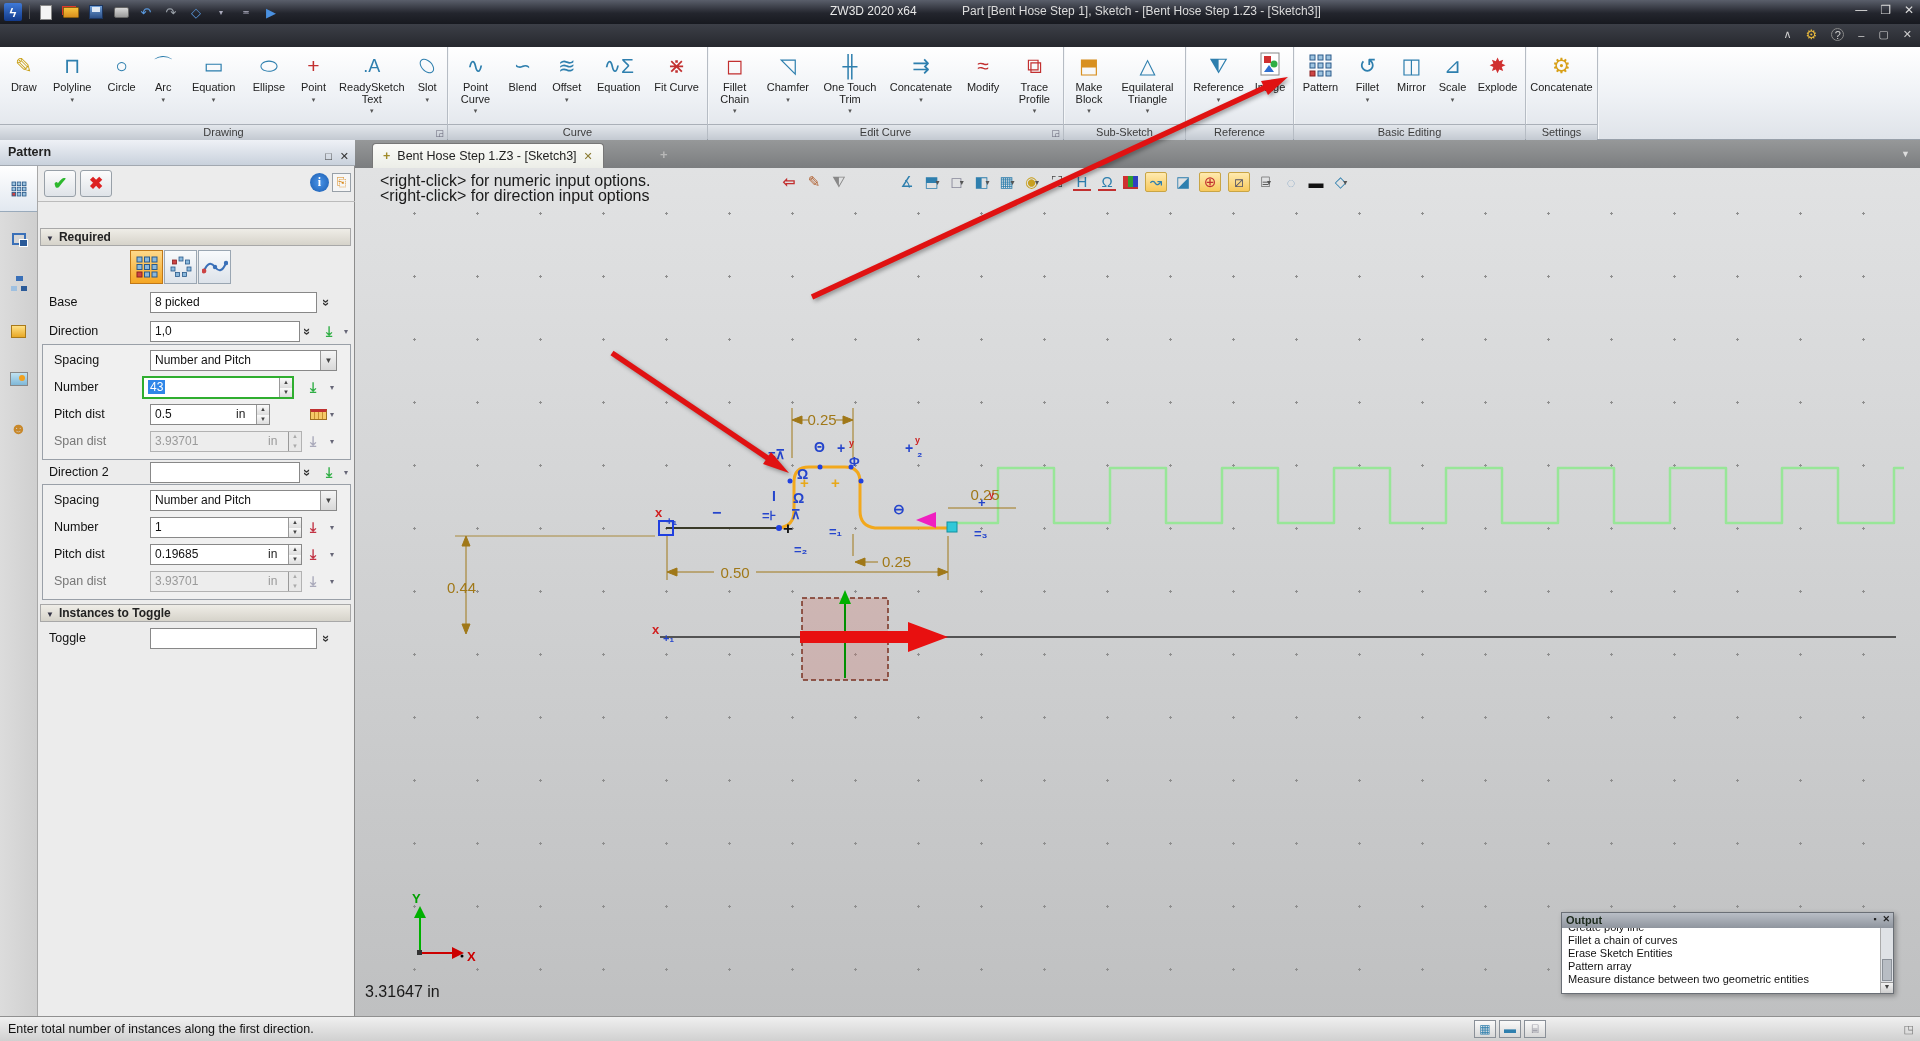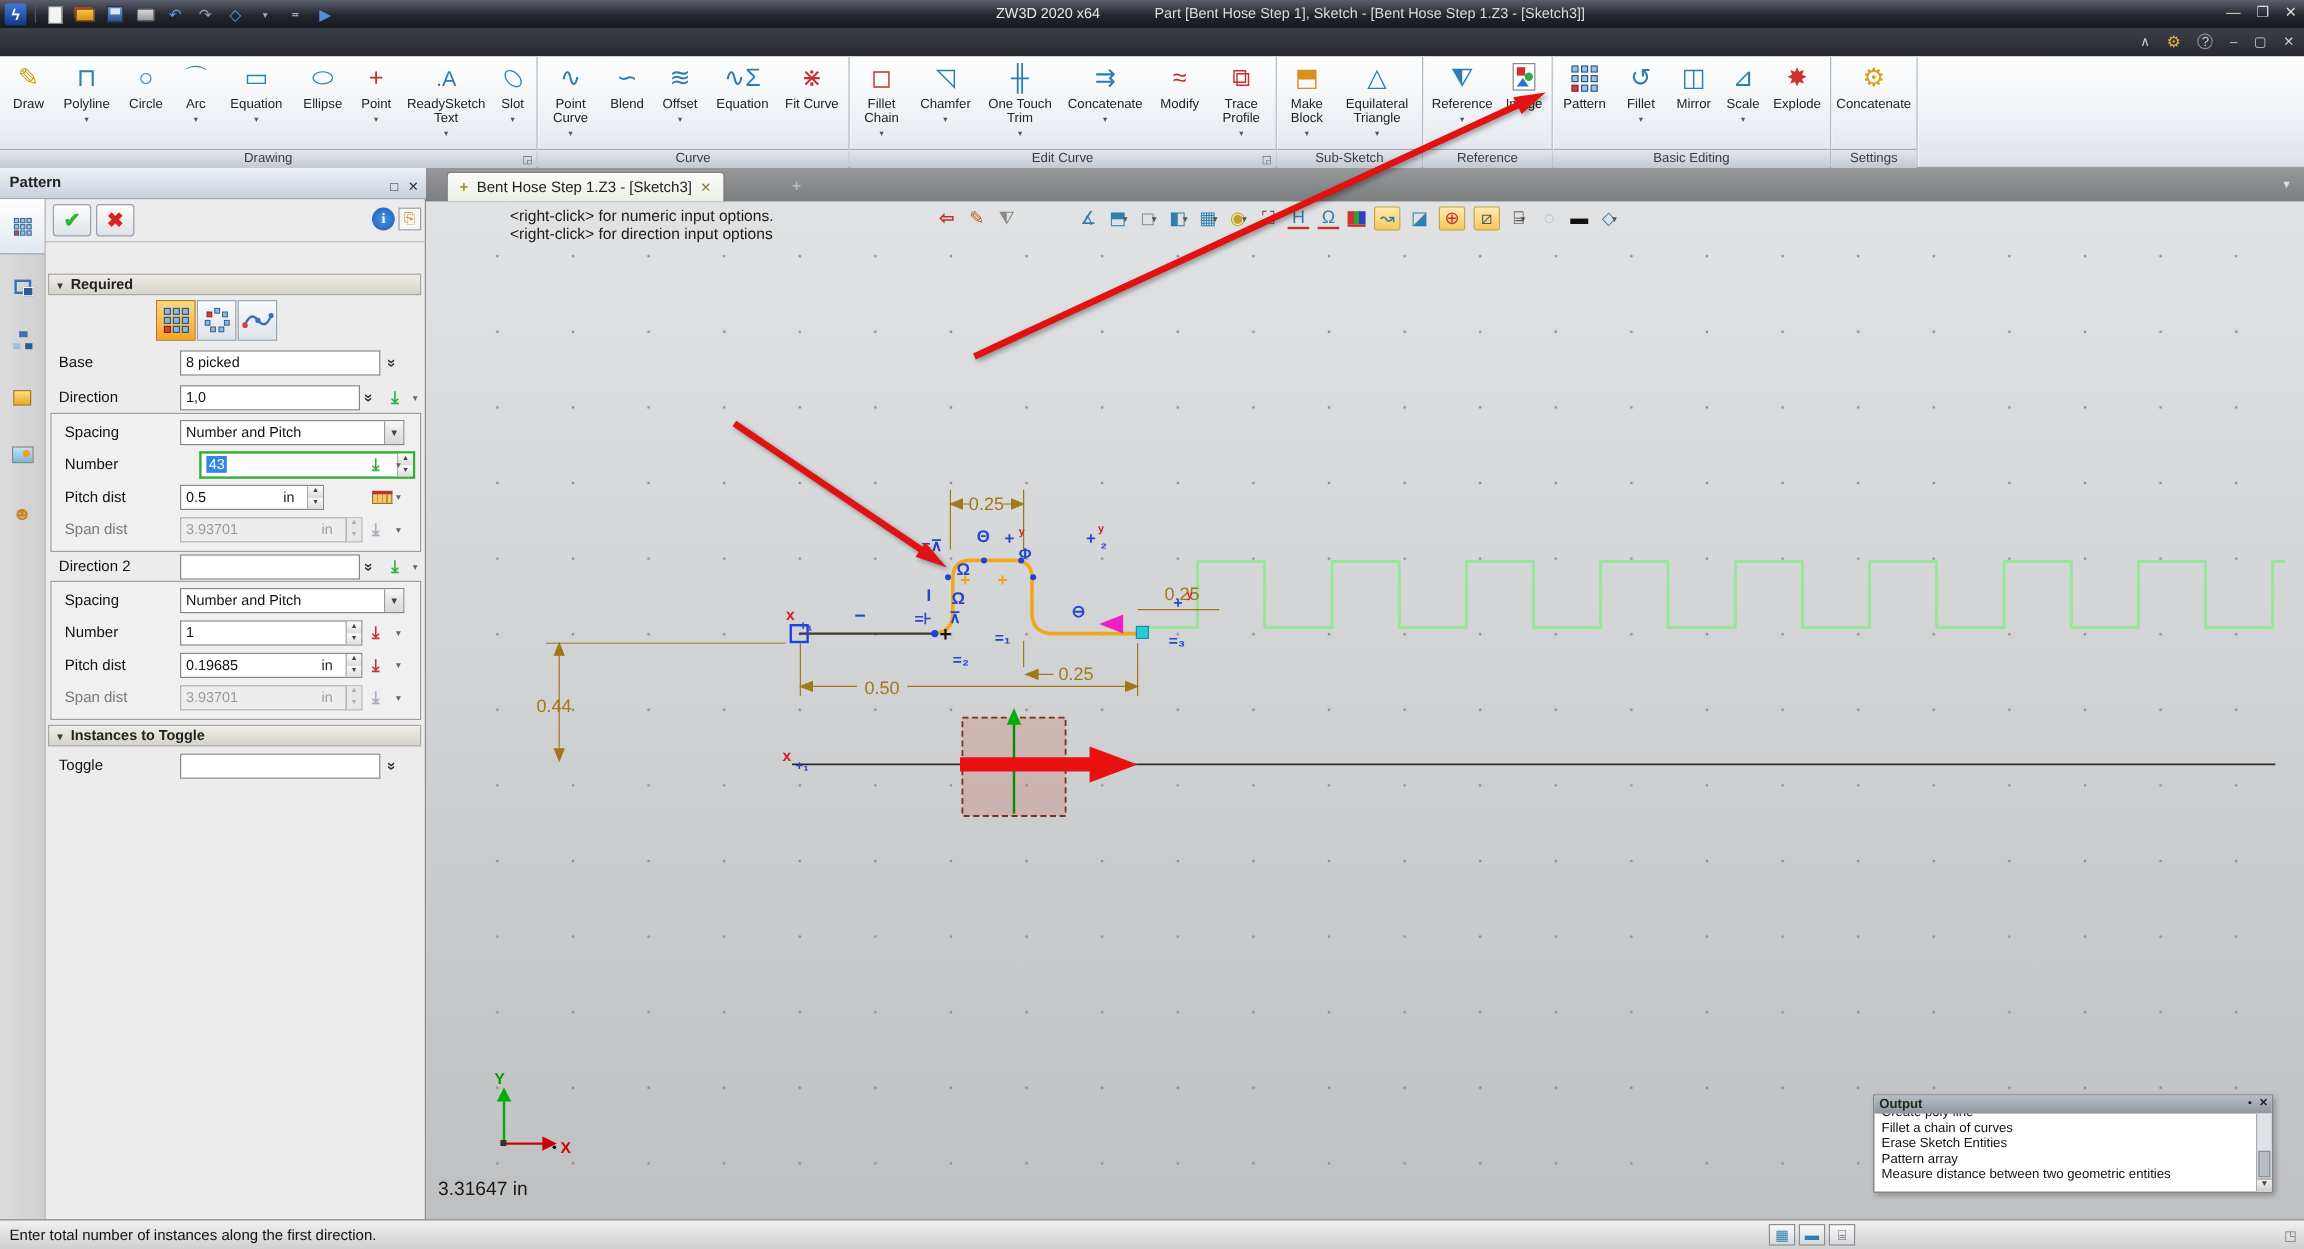--- a/index.html
+++ b/index.html
@@ -94,21 +94,21 @@
 #tabbar { position:absolute; left:0; top:0; width:1565px; height:28px; background:linear-gradient(#969899,#7b7d7f); }
 .dtab { position:absolute; left:17px; top:3px; height:25px; background:linear-gradient(#fbfbf8,#eceee8); border:1px solid #777; border-bottom:none; border-radius:4px 4px 0 0; display:flex; align-items:center; gap:7px; padding:0 10px; font-size:12.5px; color:#222; }
 .dtab .plus { color:#a08a28; font-weight:bold; }
 .dtab .x { color:#8a7a30; font-size:11px; }
 .ghost-plus { position:absolute; left:305px; top:7px; color:#b8b8b8; font-weight:bold; font-size:13px; }
 .tab-caret { position:absolute; right:10px; top:9px; font-size:9px; color:#ddd; }
 
 #canvas { position:absolute; left:0; top:28px; width:1565px; height:848px;
   background-image:radial-gradient(circle,#8e8e8e 1px,rgba(0,0,0,0) 1.4px),linear-gradient(#e1e2e3,#bfc0c1);
   background-size:63px 63px,100% 100%; background-position:28px 14px,0 0; overflow:hidden; }
-.prompt { position:absolute; left:25px; font-size:13px; color:#1a1a1a;margin-left:45px; }
+.prompt { position:absolute; left:25px; font-size:16px; color:#1a1a1a; }
 #cvtools { position:absolute; left:425px; top:3px; display:flex; gap:7px; align-items:center; height:22px; }
 .tbi { min-width:18px; height:20px; display:flex; align-items:center; justify-content:center; font-size:15px; color:#2e7fae; }
 .tb-hl { background:linear-gradient(#ffeab0,#f7c95c); border:1px solid #c9a545; border-radius:2px; width:22px; }
 .tb-u { border-bottom:2px solid #c23030; height:18px; }
 .tb-rgb { width:15px; height:13px; background:linear-gradient(90deg,#d03030 0 33%,#30a030 33% 66%,#3040c0 66%); border-bottom:2px solid #c23030; }
 .tbgap { width:36px; }
 .tcaret { font-size:8px; color:#555; margin-left:-3px; }
 
 #callout { position:absolute; left:153px; top:111px; width:308px; height:76px; background:#fefcd0; border:5px solid #e01010; border-radius:14px; box-shadow:3px 4px 7px rgba(0,0,0,.45); display:flex; align-items:center; justify-content:center; padding:4px 10px; }
 #callout .ctext { font-size:13.5px; font-weight:bold; color:#111; text-align:center; line-height:17px; }
@@ -495,21 +495,21 @@
     <div class="gbox" style="top:178px;height:116px"></div>
     <div class="prow gbox-row" style="top:184px">
       <span class="plab" style="left:16px">Spacing</span>
       <div class="fwrap" style="left:112px;width:187px">
           <span class="fval">Number and Pitch</span>
           <span class="fdrop">▼</span>
         </div>
     </div>
     <div class="prow" style="top:211px">
       <span class="plab" style="left:16px">Number</span>
-      <div class="fwrap numsel" style="left:128px;width:180px">
+      <div class="fwrap numsel" style="left:104px;width:152px">
           <span class="fval"><span class="selval">43</span></span>
           <span class="fspin">
             <i>▲</i>
             <i>▼</i>
           </span>
         </div>
       <span class="exic exg" style="left:272px">⤓</span>
       <span class="xcaret" style="left:292px">▾</span>
     </div>
     <div class="prow" style="top:238px">

